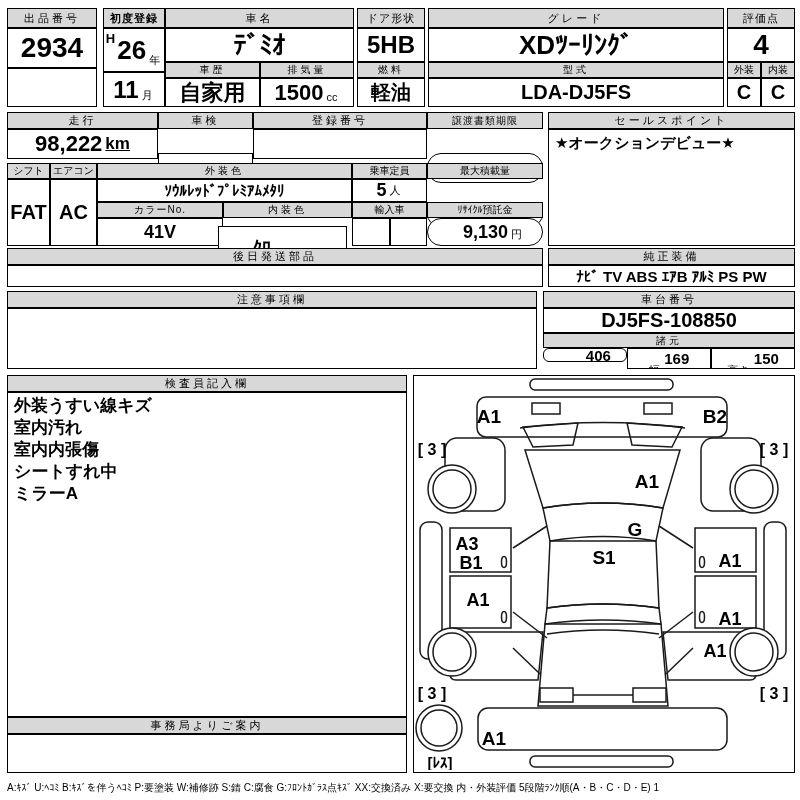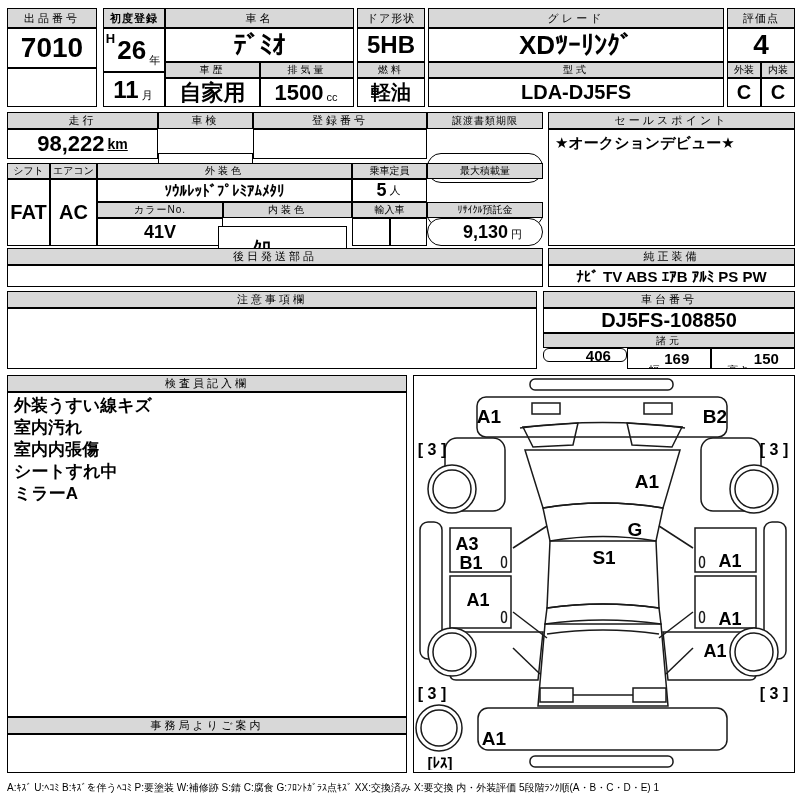--- a/index.html
+++ b/index.html
@@ -23,21 +23,21 @@
   svg text{font-family:"Liberation Sans","DejaVu Sans",sans-serif;font-weight:bold;fill:#000;}
   svg .shape{fill:none;stroke:#1a1a1a;stroke-width:1.5;}
   svg .wheel{fill:#fff;stroke:#1a1a1a;stroke-width:1.5;}
 </style>
 </head>
 <body>
 
 <div id="sheet">
 
   <div class="cell hdr" style="left:7px;top:8px;width:90px;height:20px;">出品番号</div>
-  <div class="cell val f28" style="left:7px;top:28px;width:90px;height:40px;">7010</div>
+  <div class="cell val f28" style="left:7px;top:28px;width:90px;height:40px;">2934</div>
   <div class="cell" style="left:7px;top:68px;width:90px;height:39px;"></div>
 
   <div class="cell hdr tight" style="left:103px;top:8px;width:62px;height:20px;font-weight:bold;">初度登録</div>
   <div class="cell val" style="left:103px;top:28px;width:62px;height:44px;">
     <span class="era">H</span>
       <span class="f26">26</span>
       <span class="unit">年</span>
   </div>
   <div class="cell val" style="left:103px;top:72px;width:62px;height:35px;">
     <span class="f24">11</span>
@@ -67,21 +67,21 @@
   <div class="cell hdr tight" style="left:727px;top:8px;width:68px;height:20px;">評価点</div>
   <div class="cell val f28" style="left:727px;top:28px;width:68px;height:34px;">4</div>
   <div class="cell hdr xtight" style="left:727px;top:62px;width:34px;height:16px;">外装</div>
   <div class="cell hdr xtight" style="left:761px;top:62px;width:34px;height:16px;">内装</div>
   <div class="cell val f20" style="left:727px;top:78px;width:34px;height:29px;">C</div>
   <div class="cell val f20" style="left:761px;top:78px;width:34px;height:29px;">C</div>
 
   <div class="cell hdr" style="left:7px;top:112px;width:151px;height:17px;">走行</div>
   <div class="cell val f22" style="left:7px;top:129px;width:151px;height:30px;">
     <span>98,222</span>
-      <span style="font-size:14px;margin-left:3px;text-decoration:underline;">km</span>
+      <span style="font-size:17px;margin-left:3px;text-decoration:underline;">km</span>
   </div>
   <div class="cell hdr" style="left:158px;top:112px;width:95px;height:17px;">車検</div>
   <div class="cell val small" style="left:158px;top:129px;width:95px;height:30px;">年　　月</div>
   <div class="cell hdr" style="left:253px;top:112px;width:174px;height:17px;">登録番号</div>
   <div class="cell" style="left:253px;top:129px;width:174px;height:30px;"></div>
   <div class="cell hdr tight" style="left:427px;top:112px;width:116px;height:17px;font-size:10px;">譲渡書類期限</div>
   <div class="cell val small right" style="left:427px;top:129px;width:116px;height:30px;">月　　日</div>
 
   <div class="cell hdr xtight" style="left:7px;top:163px;width:43px;height:16px;">シフト</div>
   <div class="cell hdr xtight" style="left:50px;top:163px;width:47px;height:16px;">エアコン</div>

